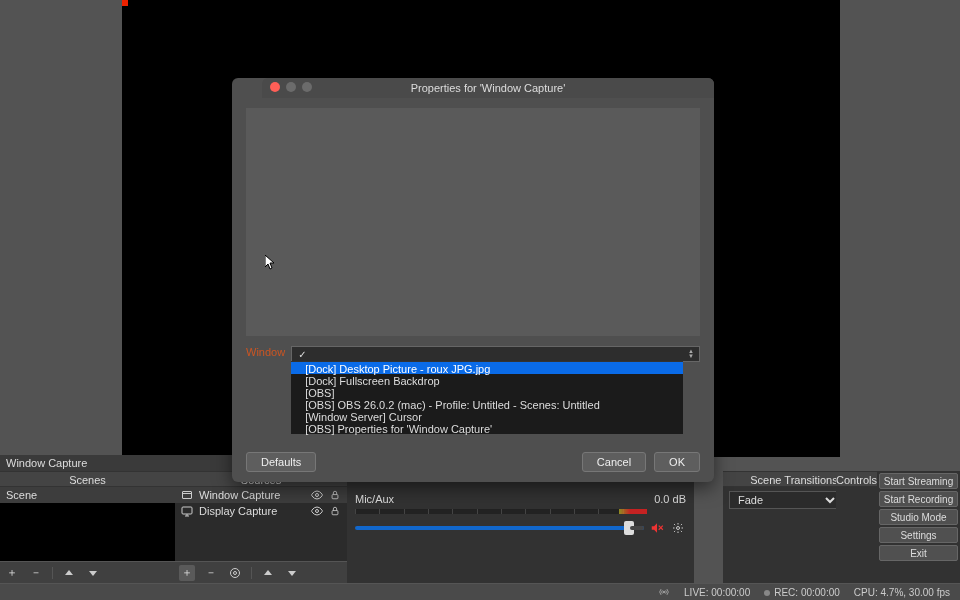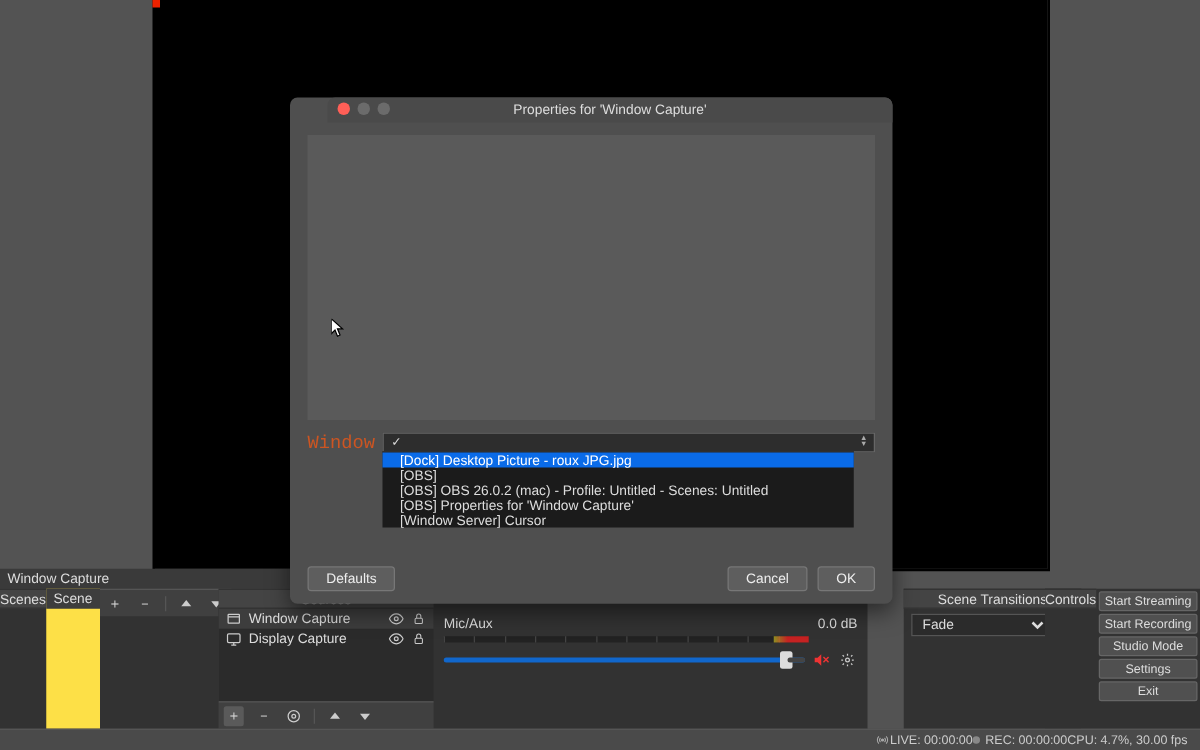--- a/index.html
+++ b/index.html
@@ -12,22 +12,22 @@
   
   .dock-header { height: 16px; line-height: 16px; background: #444; color: #ddd; text-align: center; border-top: 1px solid #333; border-bottom: 1px solid #333; }
 
   
   .sources-title-row { position: absolute; left: 0; top: 455px; width: 347px; height: 16px; background: #3a3a3a; display: flex; align-items: center; padding: 0 6px; gap: 6px; }
   .sources-title-row .label { flex: 1; }
   .sources-title-row .props { color: #ddd; }
   .sep { width: 1px; height: 12px; background: #555; }
 
   
-  .scenes-dock { position: absolute; left: 0; top: 471px; width: 175px; height: 112px; background: #323232; display: flex; }
-  .scenes-body { flex: 1; background: #fde047; }
+  .scenes-dock { position: absolute; left: 0; top: 471px; width: 175px; height: 112px; background: #323232; display: flex; flex-direction: column; }
+  .scenes-body { flex: 1; background: #000000; }
   .scenes-body .scene-row { padding: 2px 6px; background: #3d3d3d; color: #ddd; }
   .dock-toolbar { height: 22px; background: #404040; display: flex; align-items: center; padding: 0 4px; gap: 8px; border-top: 1px solid #555; }
 
   
   .sources-dock { position: absolute; left: 175px; top: 471px; width: 172px; height: 112px; background: #323232; display: flex; flex-direction: column; }
   .sources-body { flex: 1; background: #2b2b2b; }
   .source-row { display: flex; align-items: center; padding: 2px 6px; gap: 6px; }
   .source-row.sel { background: #3d3d3d; }
   .source-icons { margin-left: auto; display: flex; gap: 6px; }
   .iconbox { width: 12px; height: 12px; display: inline-flex; align-items: center; justify-content: center; }
@@ -57,34 +57,34 @@
   .gearbtn { width: 16px; height: 16px; display: flex; align-items: center; justify-content: center; cursor: pointer; }
   .spinbtns { display: flex; flex-direction: column; }
   .spinbtns div { width: 10px; height: 8px; background: #444; border: 1px solid #666; font-size: 6px; line-height: 6px; text-align: center; color: #ccc; cursor: pointer; }
 
   
   .controls-dock { position: absolute; left: 836px; top: 471px; width: 124px; height: 112px; background: #323232; display: flex; flex-direction: row; }
   .controls-body { flex: 1; display: flex; flex-direction: column; gap: 2px; padding: 2px; }
   .ctl-btn { height: 16px; line-height: 16px; background: #505050; color: #ddd; text-align: center; border: 1px solid #666; border-radius: 2px; cursor: pointer; font-size: 10px; }
 
   
-  .status-bar { position: absolute; left: 0; bottom: 0; width: 960px; height: 17px; background: #4a4a4a; border-top: 1px solid #555; display: flex; align-items: center; justify-content: flex-end; padding: 0 10px; color: #ccc; font-size: 10px; }
+  .status-bar { position: absolute; left: 0; bottom: 0; width: 960px; height: 17px; background: #4a4a4a; border-top: 1px solid #555; display: flex; align-items: center; justify-content: flex-end; gap: 14px; padding: 0 10px; color: #ccc; font-size: 10px; }
   .status-bar .dot { width:6px; height:6px; border-radius: 50%; background: #888; display: inline-block; margin-right: 4px; }
 
   
   .modal { position: absolute; left: 232px; top: 78px; width: 482px; background: #4f4f4f; border-radius: 6px; box-shadow: 0 6px 18px rgba(0,0,0,.5); }
   .modal-title { height: 20px; display: flex; align-items: center; justify-content: center; background: #4a4a4a; border-radius: 6px 6px 0 0; position: relative; color: #ddd; font-size: 11px; margin-left: 30px; }
   .traffic { position: absolute; left: 8px; top: 4px; display: flex; gap: 6px; }
   .trf { width: 10px; height: 10px; border-radius: 50%; }
   .trf.r { background: #ff5f57; }
   .trf.y { background: #6b6b6b; }
   .trf.g { background: #6b6b6b; }
   .modal-preview { margin: 10px 14px 4px 14px; height: 228px; background: #5a5a5a; }
   .modal-form { padding: 6px 14px 4px 14px; display: flex; align-items: flex-start; gap: 6px; }
-  .form-label { color: #c52; font-size: 15px; font-family: Liberation Mono, monospace; }
+  .form-label { color: #c52; font-size: 11px; }
   .form-select { flex: 1; position: relative; }
   .sel-box { height: 16px; background: #2d2d2d; border: 1px solid #666; display: flex; align-items: center; padding: 0 16px 0 6px; color: #ddd; position: relative; font-size: 10px; }
   .sel-box .chk { color: #ddd; margin-right: 4px; }
   .sel-box .arws { position: absolute; right: 2px; top: 0; width: 12px; height: 14px; display: flex; flex-direction: column; align-items: center; justify-content: center; line-height: 5px; font-size: 6px; color: #aaa; }
   .dropdown-list { position: absolute; left: 0; top: 15px; width: calc(100% - 17px); background: #1b1b1b; border-top: 1px solid #333; z-index: 10; }
   .dd-item { padding: 1px 14px; color: #ddd; font-size: 11px; cursor: pointer; line-height: 12px; height: 12px; }
   .dd-item.sel { background: #0a6be8; color: #fff; }
   .modal-buttons { display: flex; justify-content: flex-end; gap: 8px; padding: 6px 14px 10px 14px; margin-top: 80px; }
   .modal-buttons .mbtn { height: 20px; padding: 0 14px; background: #5e5e5e; border: 1px solid #777; border-radius: 3px; color: #eee; line-height: 18px; cursor: pointer; font-size: 11px; }
   .modal-buttons .left { margin-right: auto; }
@@ -312,24 +312,25 @@
   <div class="modal-form">
     <span class="form-label">Window</span>
     <div class="form-select">
       <div class="sel-box">
         <span class="chk">✓</span>
         <span></span>
         <span class="arws">▲<br>▼</span>
       </div>
       <div class="dropdown-list">
         <div class="dd-item sel">[Dock] Desktop Picture - roux JPG.jpg</div>
+        <div class="dd-item">[Dock] Fullscreen Backdrop</div>
         <div class="dd-item">[OBS]</div>
         <div class="dd-item">[OBS] OBS 26.0.2 (mac) - Profile: Untitled - Scenes: Untitled</div>
+        <div class="dd-item">[Window Server] Cursor</div>
         <div class="dd-item">[OBS] Properties for 'Window Capture'</div>
-        <div class="dd-item">[Window Server] Cursor</div>
       </div>
     </div>
   </div>
   <div class="modal-buttons">
     <div class="mbtn left">Defaults</div>
     <div class="mbtn">Cancel</div>
     <div class="mbtn">OK</div>
   </div>
 </div>
 

